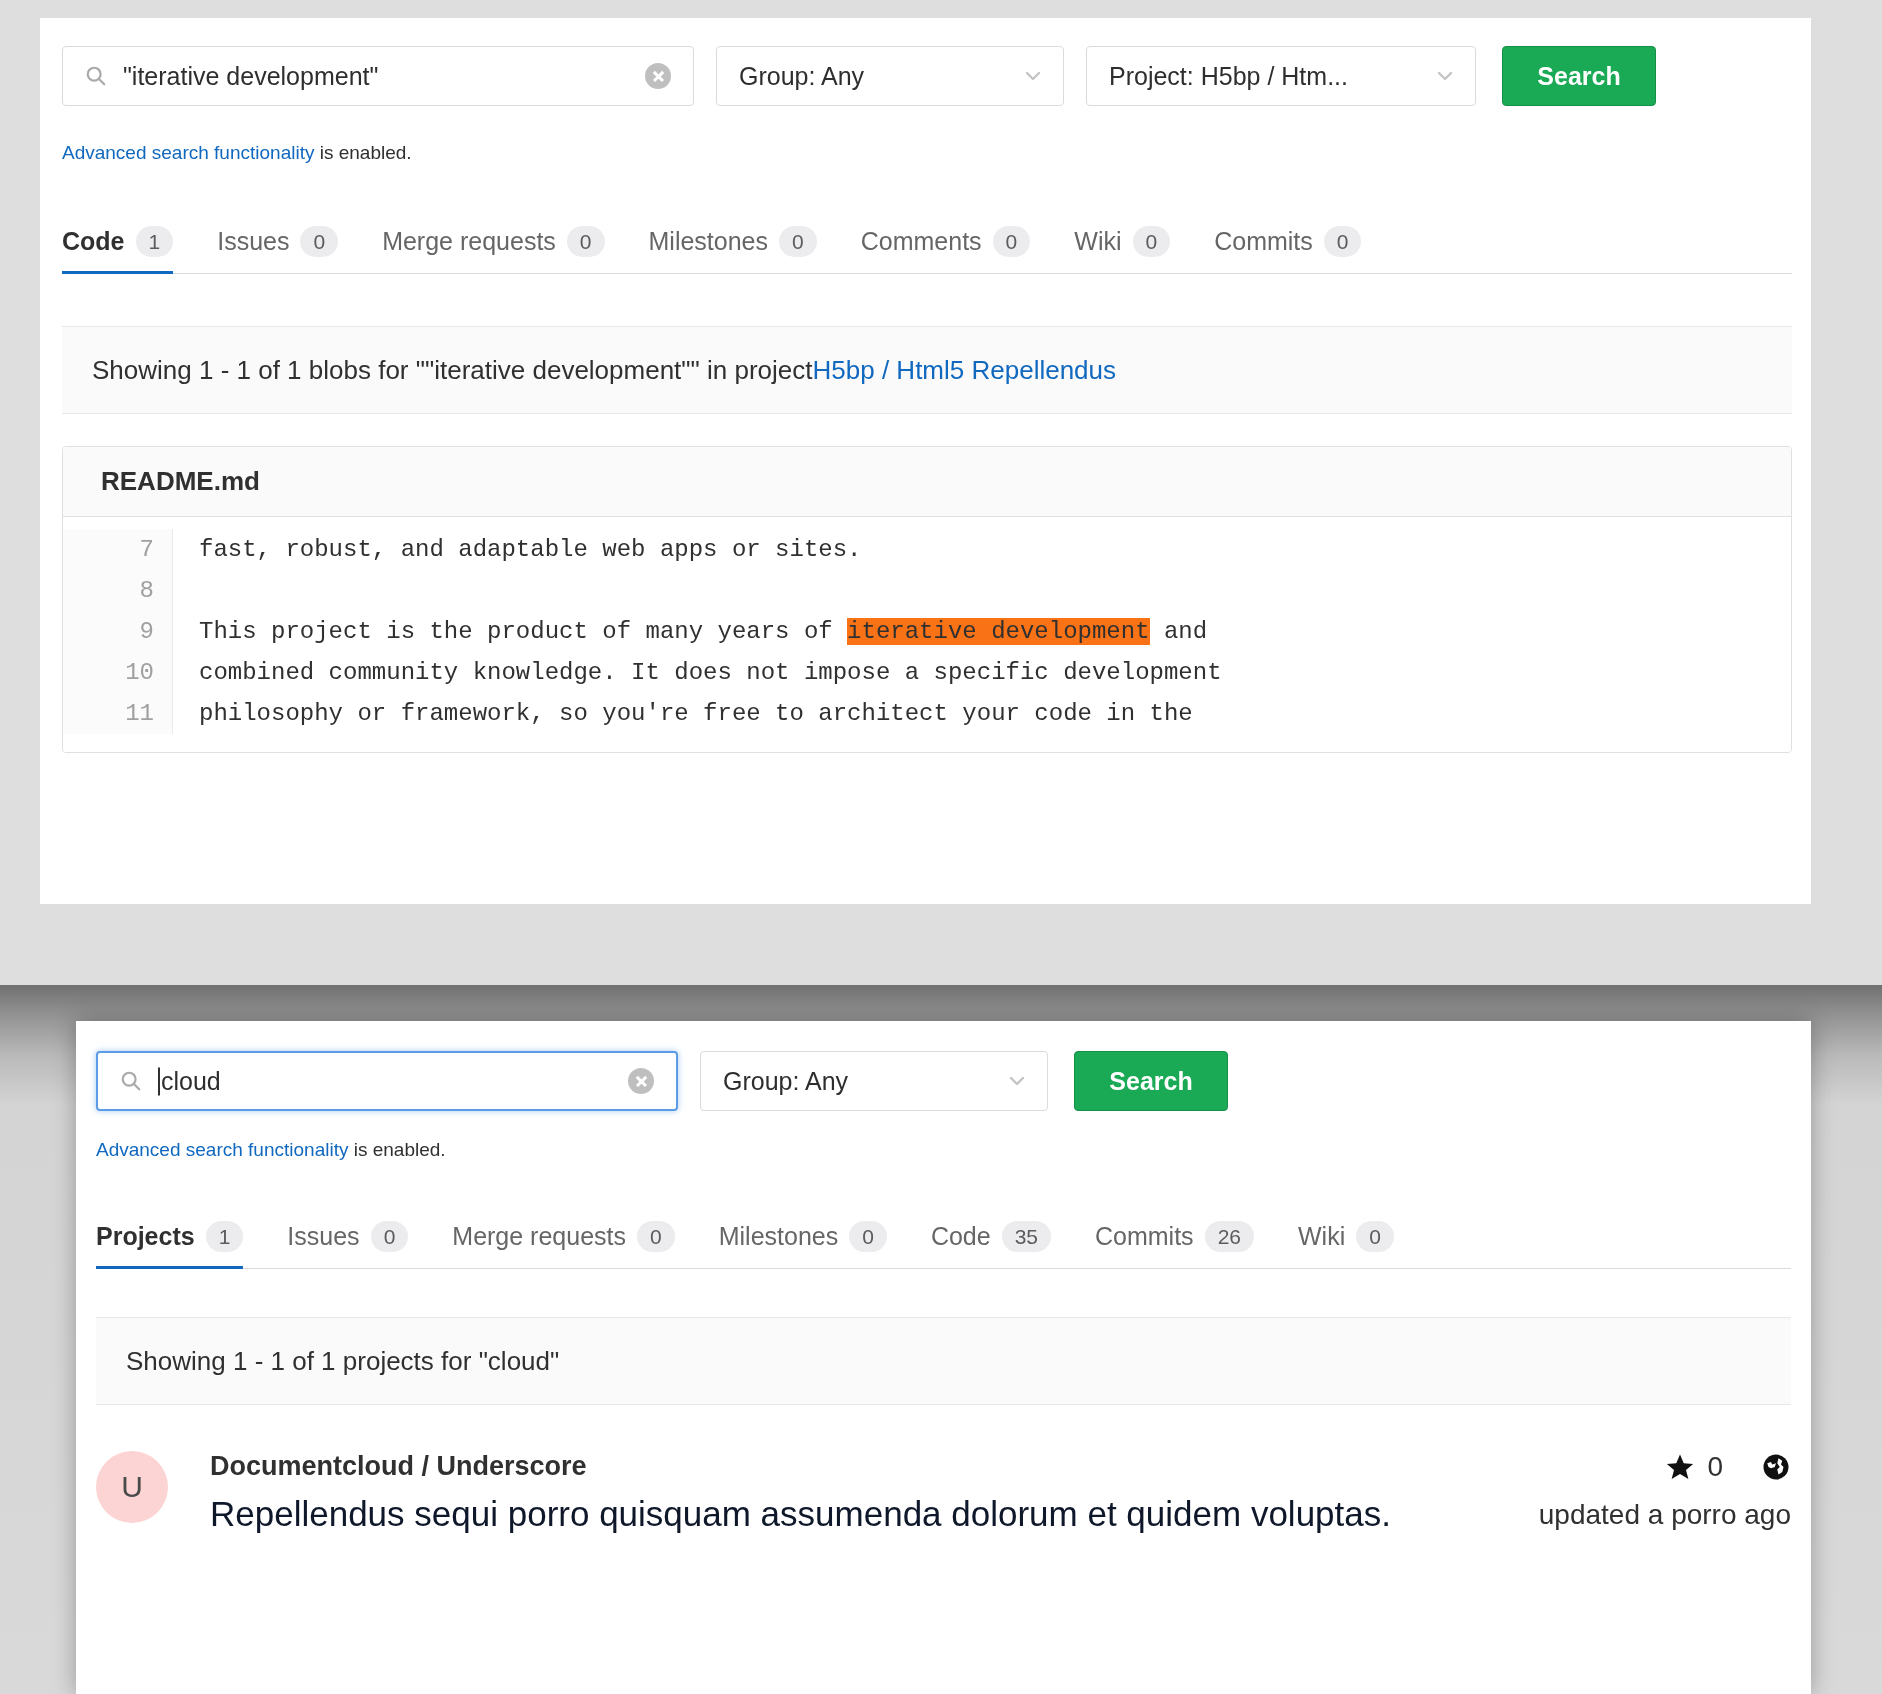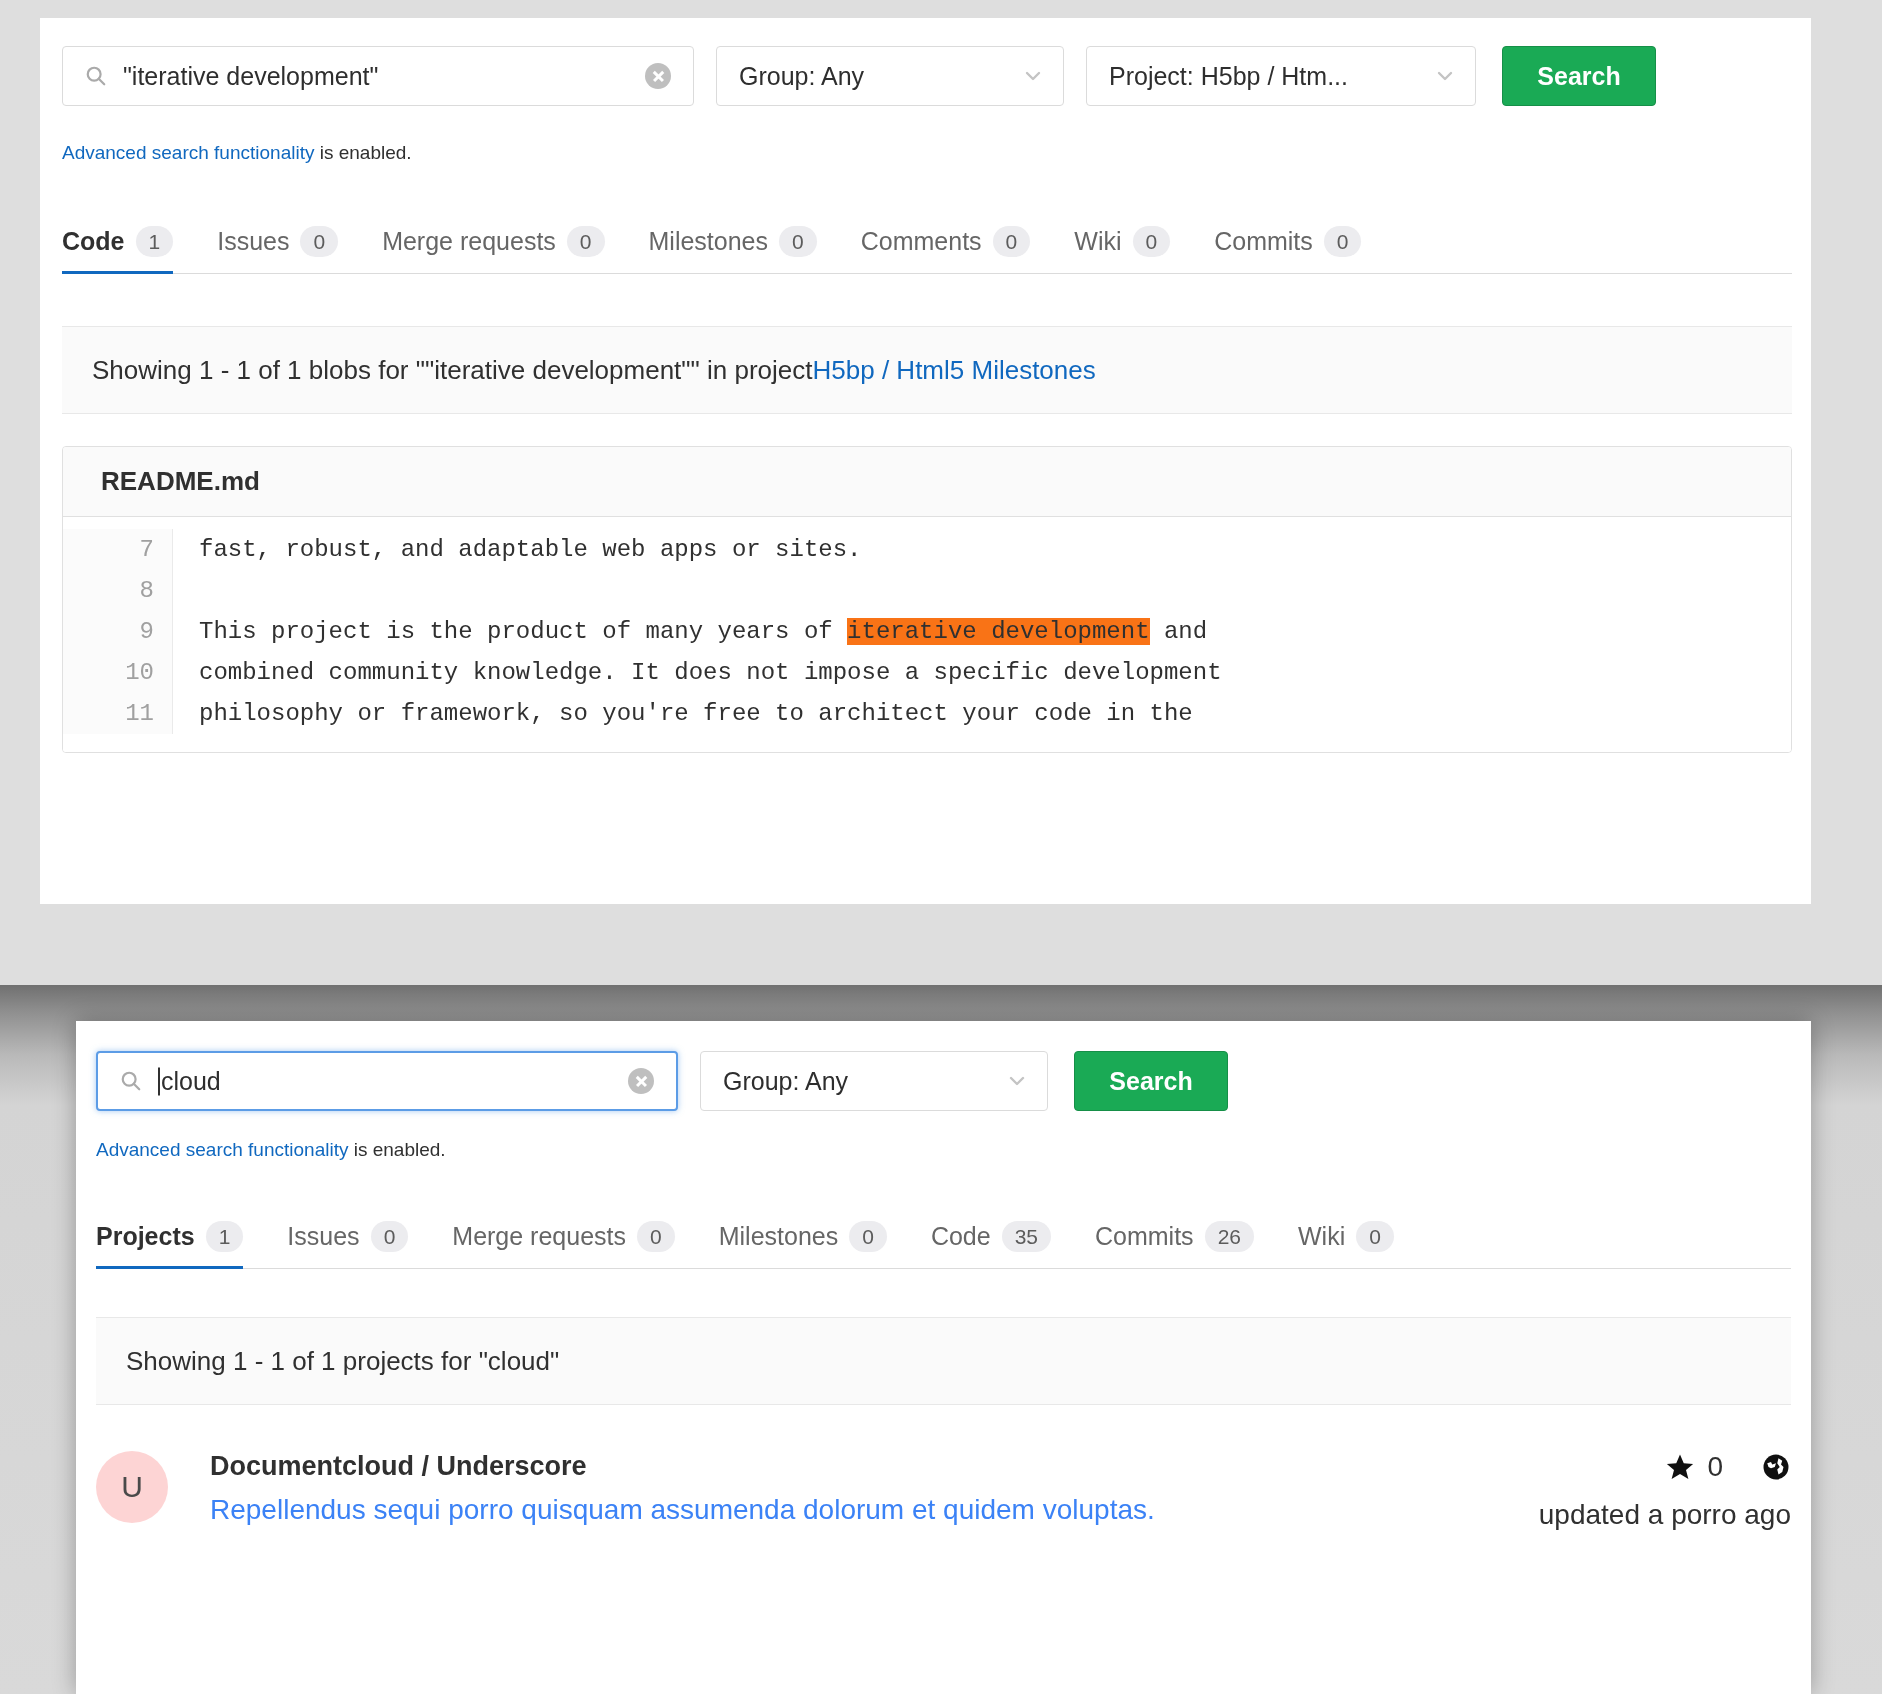--- a/index.html
+++ b/index.html
@@ -278,22 +278,22 @@
   .project-info { margin-left: 42px; }
   .project-title {
     font-size: 27px;
     font-weight: bold;
     color: #303030;
     cursor: pointer;
     white-space: nowrap;
   }
   .project-desc {
     margin-top: 12px;
-    font-size: 28px;
-    color: #3b82f6;
+    font-size: 35px;
+    color: #0f172a;
     white-space: nowrap;
   }
   .project-meta {
     position: absolute;
     text-align: right;
   }
   .meta-top {
     display: flex;
     align-items: center;
     justify-content: flex-end;
@@ -371,21 +371,21 @@
           <span class="tab-count">0</span>
         </div>
         <div class="tab">
           <span>Commits</span>
           <span class="tab-count">0</span>
         </div>
       </div>
 
     <div class="showing-bar" style="left:22px; top:308px; width:1730px; height:88px;">
       <span class="pad">Showing 1 - 1 of 1 blobs for ""iterative development"" in project </span>
-        <a>H5bp / Html5 Milestones</a>
+        <a>H5bp / Html5 Repellendus</a>
     </div>
 
     <div class="file-card" style="left:22px; top:428px; width:1730px;">
       <div class="file-header">README.md</div>
       <div class="code-body">
         <div class="gutter" id="top-gutter">
             <div>7</div>
             <div>8</div>
             <div>9</div>
             <div>10</div>

